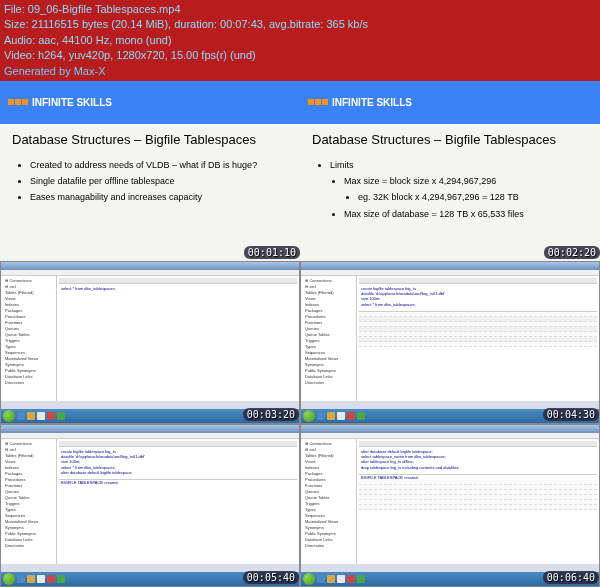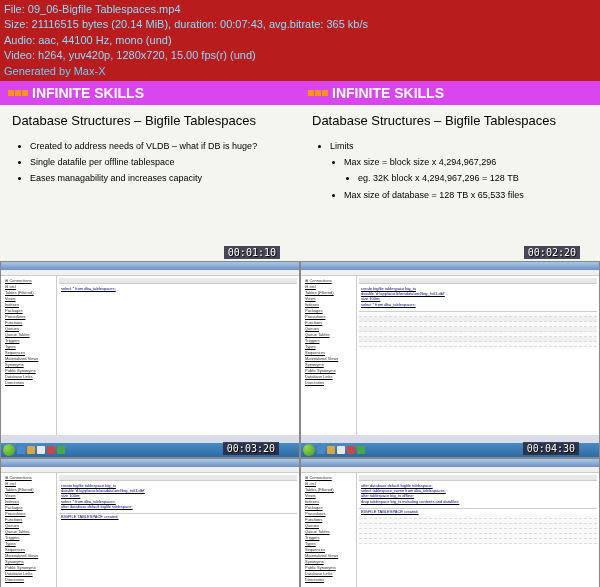--- a/index.html
+++ b/index.html
@@ -17,24 +17,24 @@
     .slides-row {
       display: flex;
       height: 180px;
     }
     .slide {
       flex: 1;
       position: relative;
       background: #f5f5f0;
     }
     .slide-header {
-      background: #d946ef;
+      background: #3b82f6;
       color: #fff;
-      padding: 4px 8px;
-      font-size: 14px;
+      padding: 16px 8px;
+      font-size: 10px;
       font-weight: bold;
       display: flex;
       align-items: center;
       gap: 4px;
     }
     .logo-bars {
       display: flex;
       gap: 1px;
     }
     .logo-bars span {
@@ -50,33 +50,33 @@
     .slide-content {
       padding: 6px 16px;
       font-size: 9px;
       line-height: 1.8;
     }
     .slide-content ul { list-style: disc; padding-left: 14px; }
     .slide-content ul ul { list-style: disc; padding-left: 14px; }
     .timestamp {
       position: absolute;
       bottom: 2px;
-      right: 20px;
+      right: 0;
       background: rgba(40,40,60,0.85);
       color: #fff;
       font-size: 10px;
       padding: 1px 4px;
       font-family: monospace;
       text-shadow: 1px 1px 1px #000;
+      border-radius: 6px;
     }
     
     .screenshots-row {
       display: flex;
-      height: 197px;
-      text-decoration: underline;
+      height: 163px;
     }
     .screenshot {
       flex: 1;
       position: relative;
       background: linear-gradient(to bottom, #e8e8f0 0%, #d8dce8 100%);
       border: 1px solid #888;
       overflow: hidden;
     }
     .win-titlebar {
       height: 8px;

